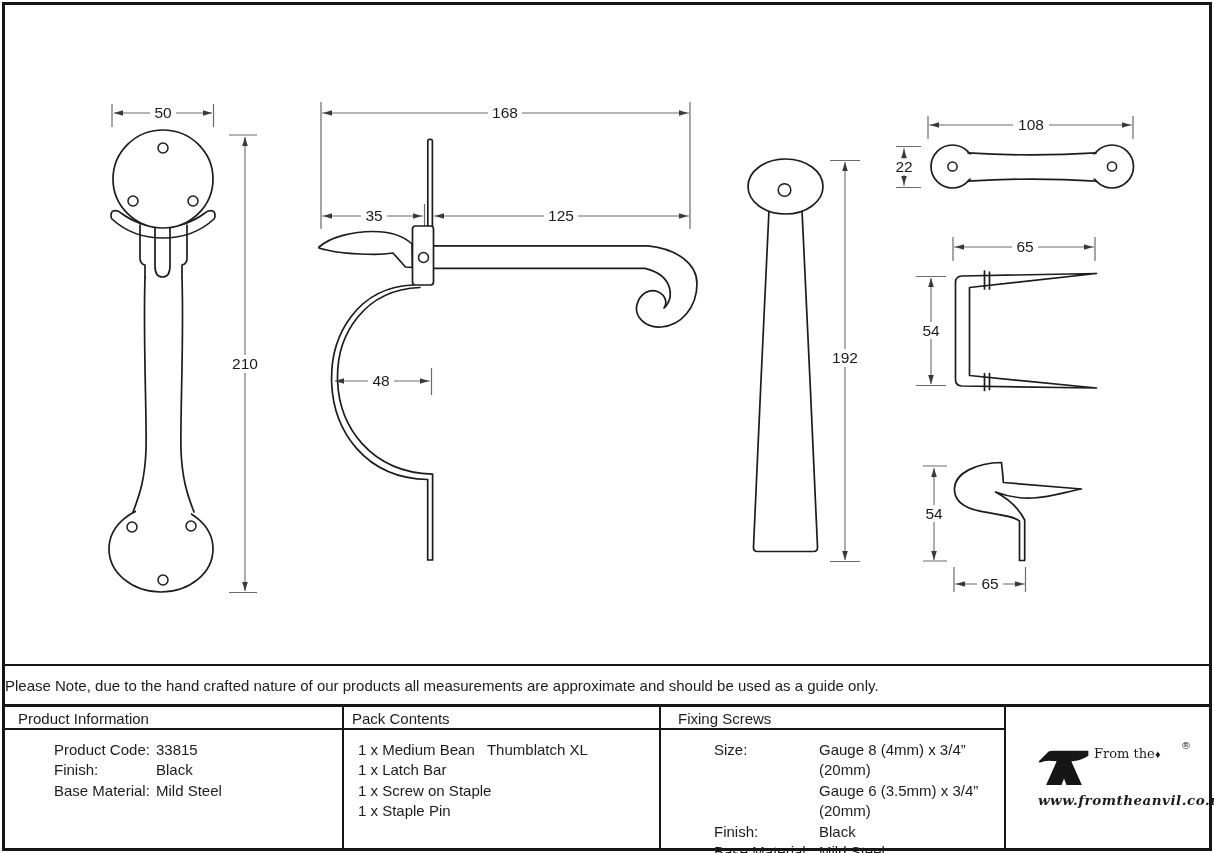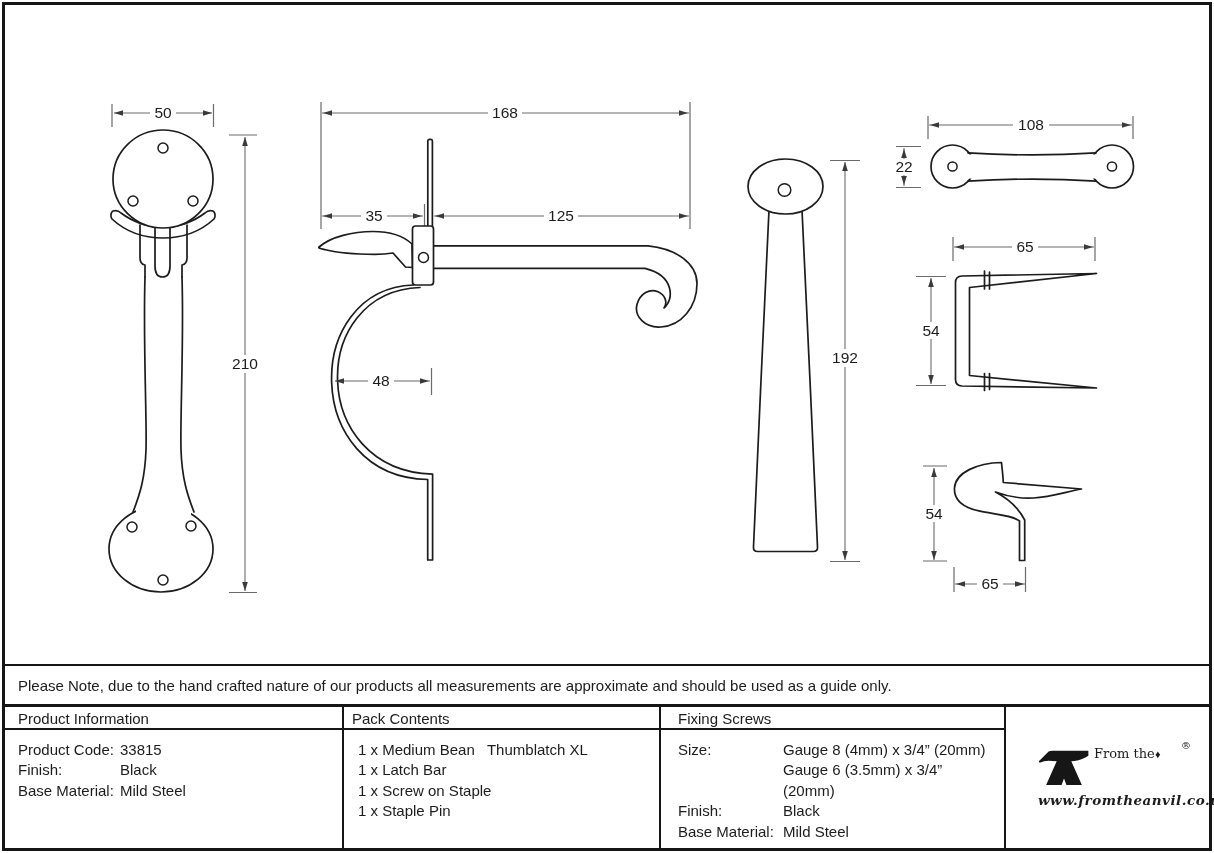--- a/index.html
+++ b/index.html
@@ -1,23 +1,23 @@
 <!DOCTYPE html>
 <html><head>
 <meta charset="utf-8">
 <style>
   html,body{margin:0;padding:0;background:#fff;}
   body{width:1214px;height:853px;position:relative;font-family:"Liberation Sans",sans-serif;color:#1c1c1c;-webkit-font-smoothing:antialiased;}
   .frame{position:absolute;left:2px;top:2px;right:2px;bottom:2px;border:3px solid #161616;}
   .hline,.vline{position:absolute;background:#161616;}
-  .note-row{position:absolute;left:5px;top:666px;width:1204px;height:38px;display:flex;align-items:center;padding-left:13px;box-sizing:border-box;font-size:15px;}
+  .note-row{position:absolute;left:5px;top:666px;width:1204px;height:38px;display:flex;align-items:center;box-sizing:border-box;font-size:15px;}
   .thead{position:absolute;top:710px;font-size:15px;}
   .tbody{position:absolute;font-size:15px;line-height:20.4px;}
   .trow{display:flex;}
-  .tlabel{flex:0 0 102px;}
+  .tlabel{flex:0 0 102px;margin-left:36px;}
   .fs .tlabel{flex:0 0 105px;}
   .pre{white-space:pre;}
   svg text{font-family:"Liberation Sans",sans-serif;font-size:15.5px;fill:#1c1c1c;}
   .part{fill:#fff;stroke:#1c1c1c;stroke-width:1.7;stroke-linejoin:round;stroke-linecap:round;}
   .partline{fill:none;stroke:#1c1c1c;stroke-width:1.7;stroke-linejoin:round;stroke-linecap:round;}
   .hole{fill:#fff;stroke:#1c1c1c;stroke-width:1.5;}
   .dline{stroke:#6b6b6b;stroke-width:1.1;fill:none;}
   .dtick{stroke:#6b6b6b;stroke-width:1.2;fill:none;}
   .ah{fill:#3a3a3a;stroke:none;}
   .lbl-bg{fill:#ffffff;stroke:none;}

